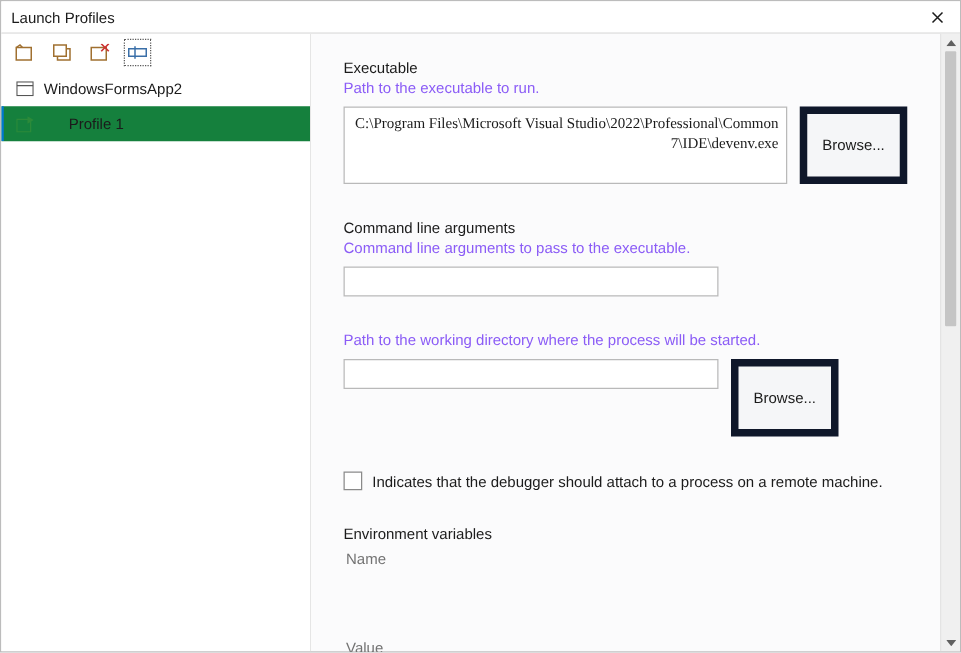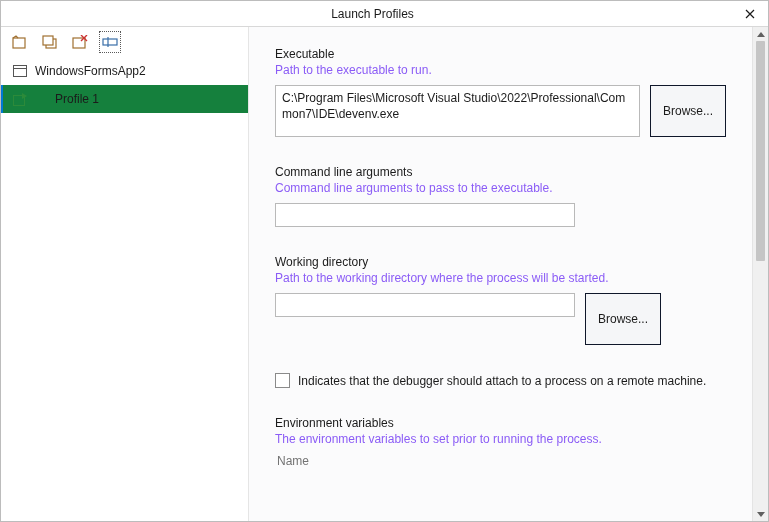--- a/index.html
+++ b/index.html
@@ -19,21 +19,20 @@
     display: flex;
     align-items: center;
     height: 26px;
     padding: 0 4px 0 8px;
     border-bottom: 1px solid #d8d8d8;
     background: #ffffff;
   }
   .titlebar .title {
     flex: 1;
     font-size: 12px;
-    text-align: center;
   }
   .titlebar .close {
     width: 28px;
     height: 22px;
     display: flex;
     align-items: center;
     justify-content: center;
     cursor: pointer;
   }
   .main {
@@ -130,35 +129,36 @@
     margin-bottom: 8px;
   }
   .row { display: flex; gap: 10px; align-items: stretch; }
   .textbox {
     border: 1px solid #b9b9b9;
     background: #ffffff;
     padding: 4px 6px;
     font-size: 12px;
     line-height: 1.35;
     min-height: 24px;
-    font-family: Liberation Sans, sans-serif;
+    font-family: Liberation Serif, serif;
     color: #1b1b1b;
+    text-align: right;
   }
   .textbox.multiline {
     white-space: pre-wrap;
     word-break: break-all;
     width: 410px;
     min-height: 36px;
   }
   .textbox.single {
     width: 300px;
     height: 24px;
   }
   .btn {
-    border: 1px solid #0f172a;
+    border: 6px solid #0f172a;
     background: #f5f6f8;
     padding: 18px 12px;
     display: flex;
     align-items: center;
     justify-content: center;
     font-size: 12px;
     cursor: pointer;
     min-height: 24px;
   }
   .checkbox-row {
@@ -265,38 +265,36 @@
 
       <div class="section">
         <h3>Command line arguments</h3>
         <div class="desc">Command line arguments to pass to the executable.</div>
         <div class="row">
           <div class="textbox single"></div>
         </div>
       </div>
 
       <div class="section">
-        <h3>Working directory</h3>
         <div class="desc">Path to the working directory where the process will be started.</div>
         <div class="row">
           <div class="textbox single"></div>
           <div class="btn">Browse...</div>
         </div>
       </div>
 
       <div class="section">
         <div class="checkbox-row">
           <div class="checkbox"></div>
           <span>Indicates that the debugger should attach to a process on a remote machine.</span>
         </div>
       </div>
 
       <div class="section" style="margin-bottom:6px;margin-top:17px;">
         <h3>Environment variables</h3>
-        <div class="desc">The environment variables to set prior to running the process.</div>
         <div class="env-header">
           <span>Name</span>
           <span>Value</span>
         </div>
         <div class="env-inputs">
           <div class="textbox"></div>
           <div class="textbox"></div>
         </div>
       </div>
 

